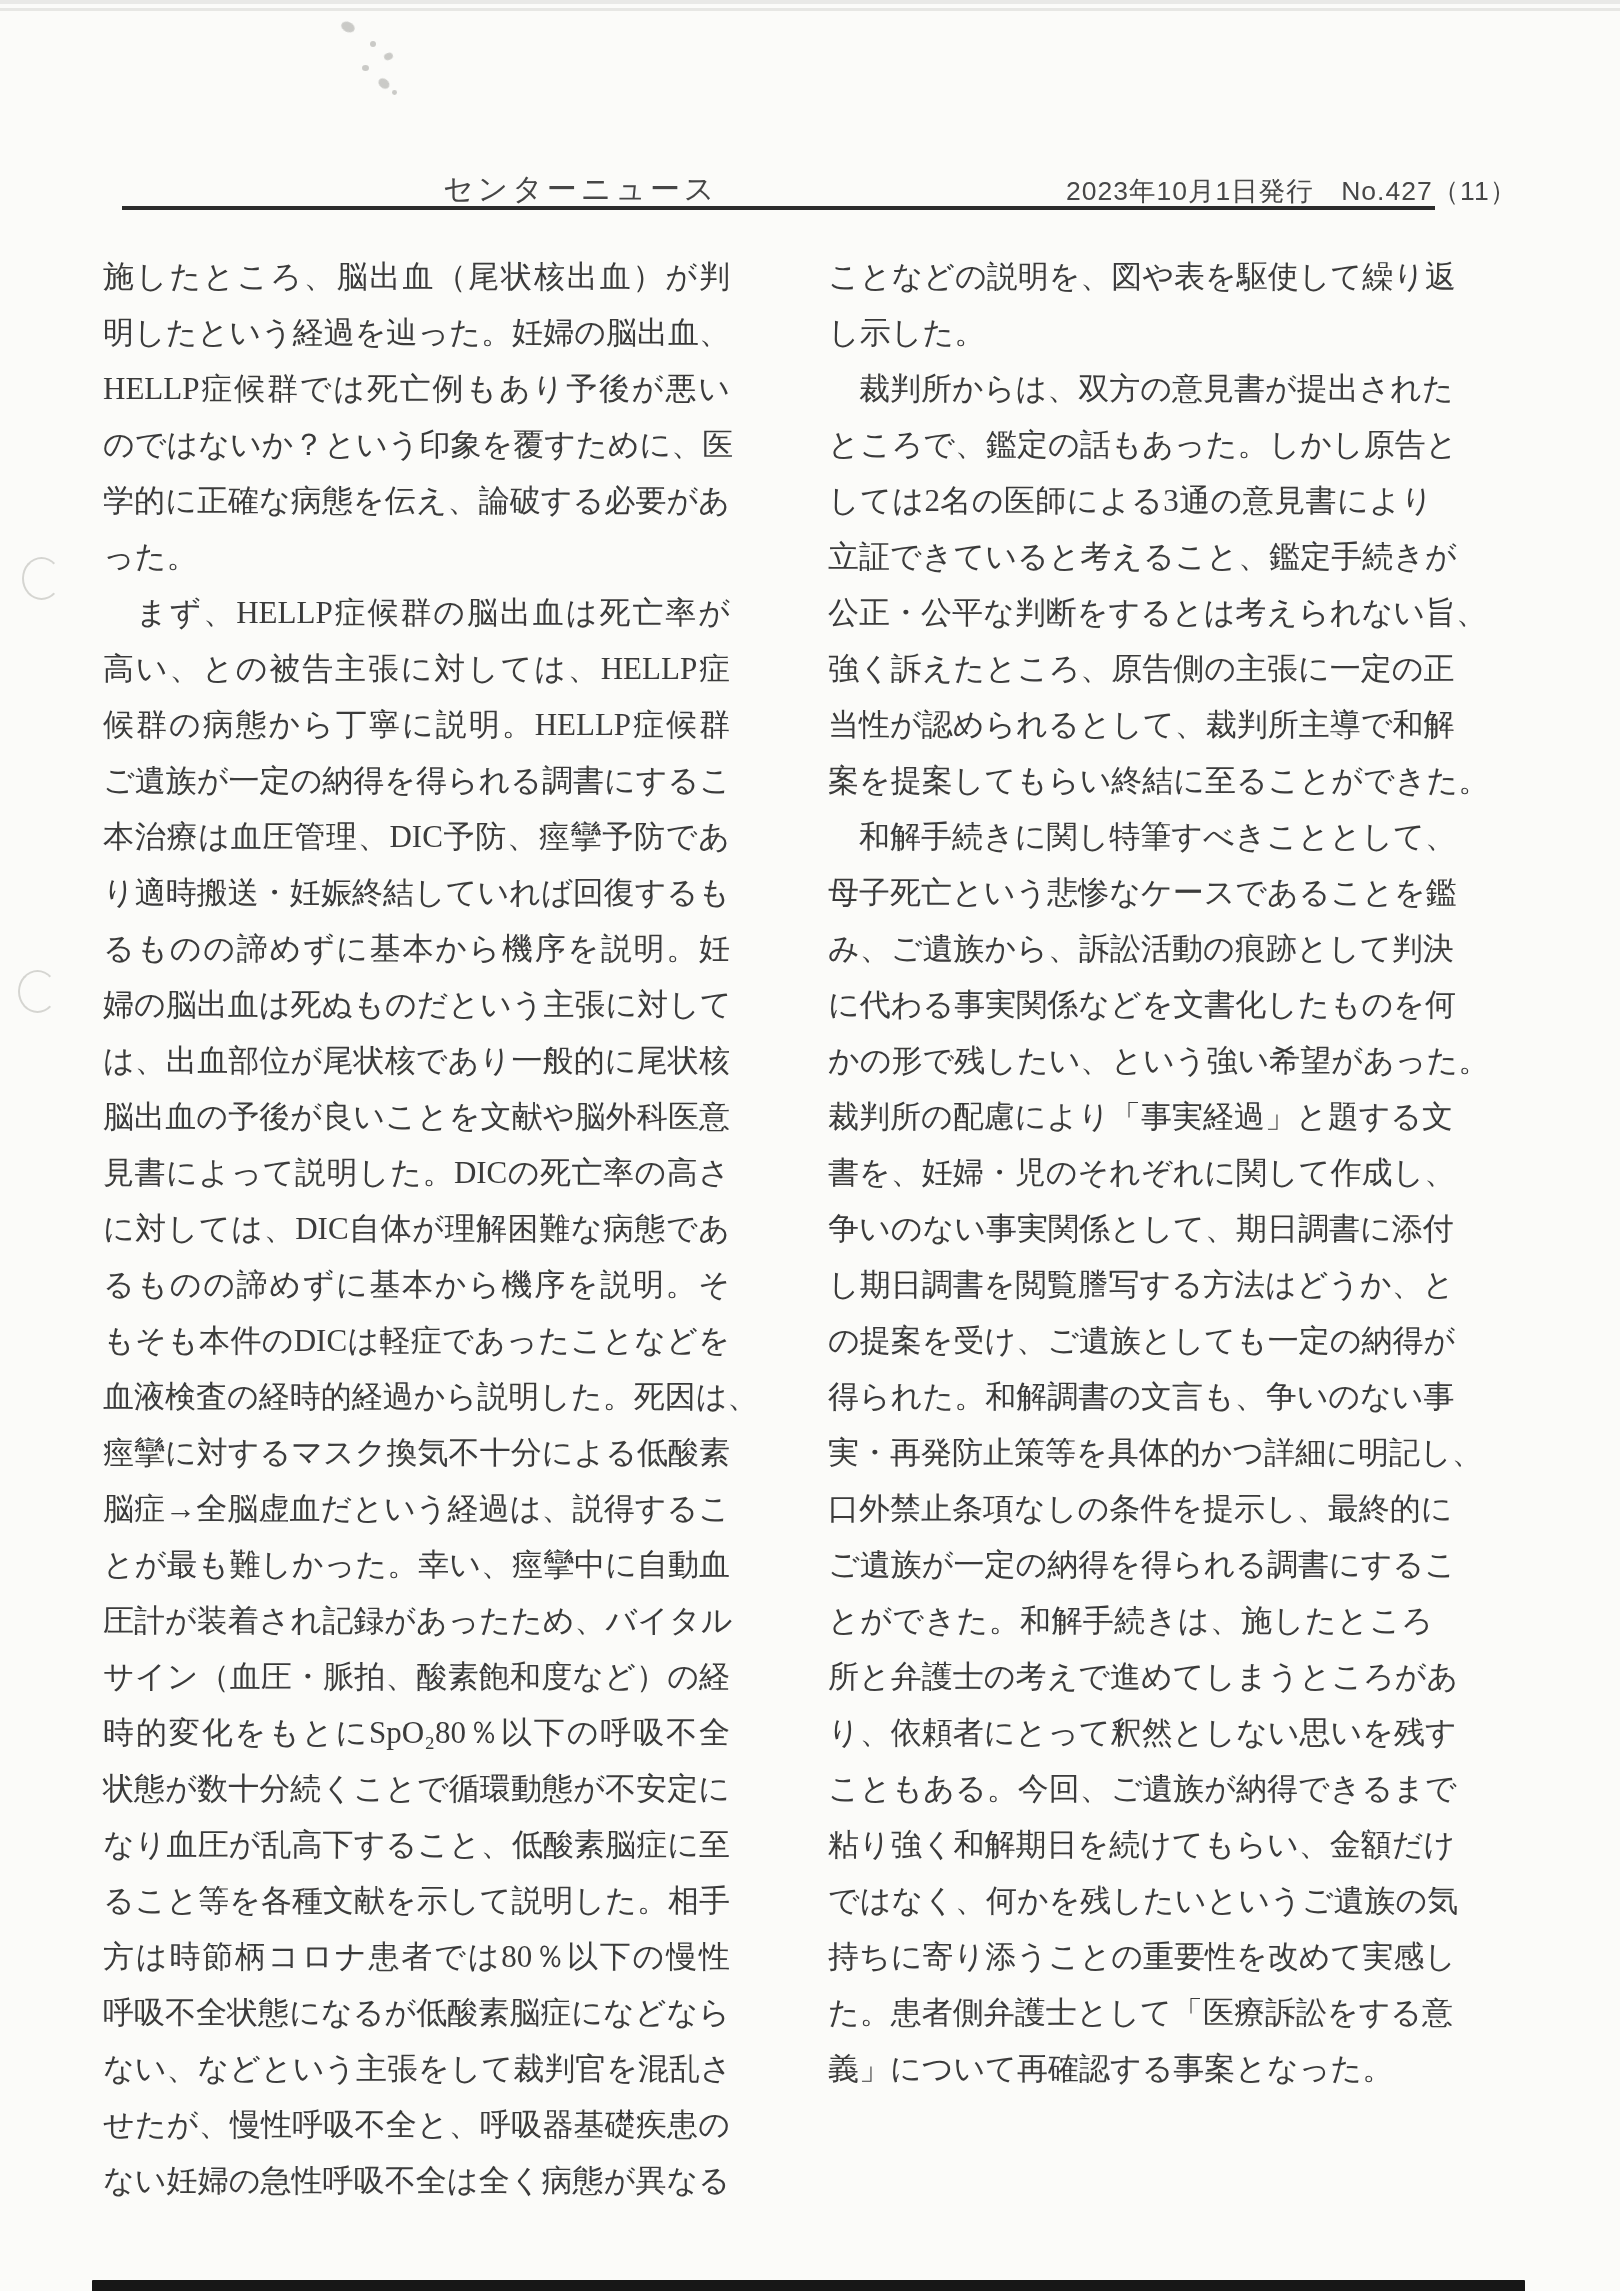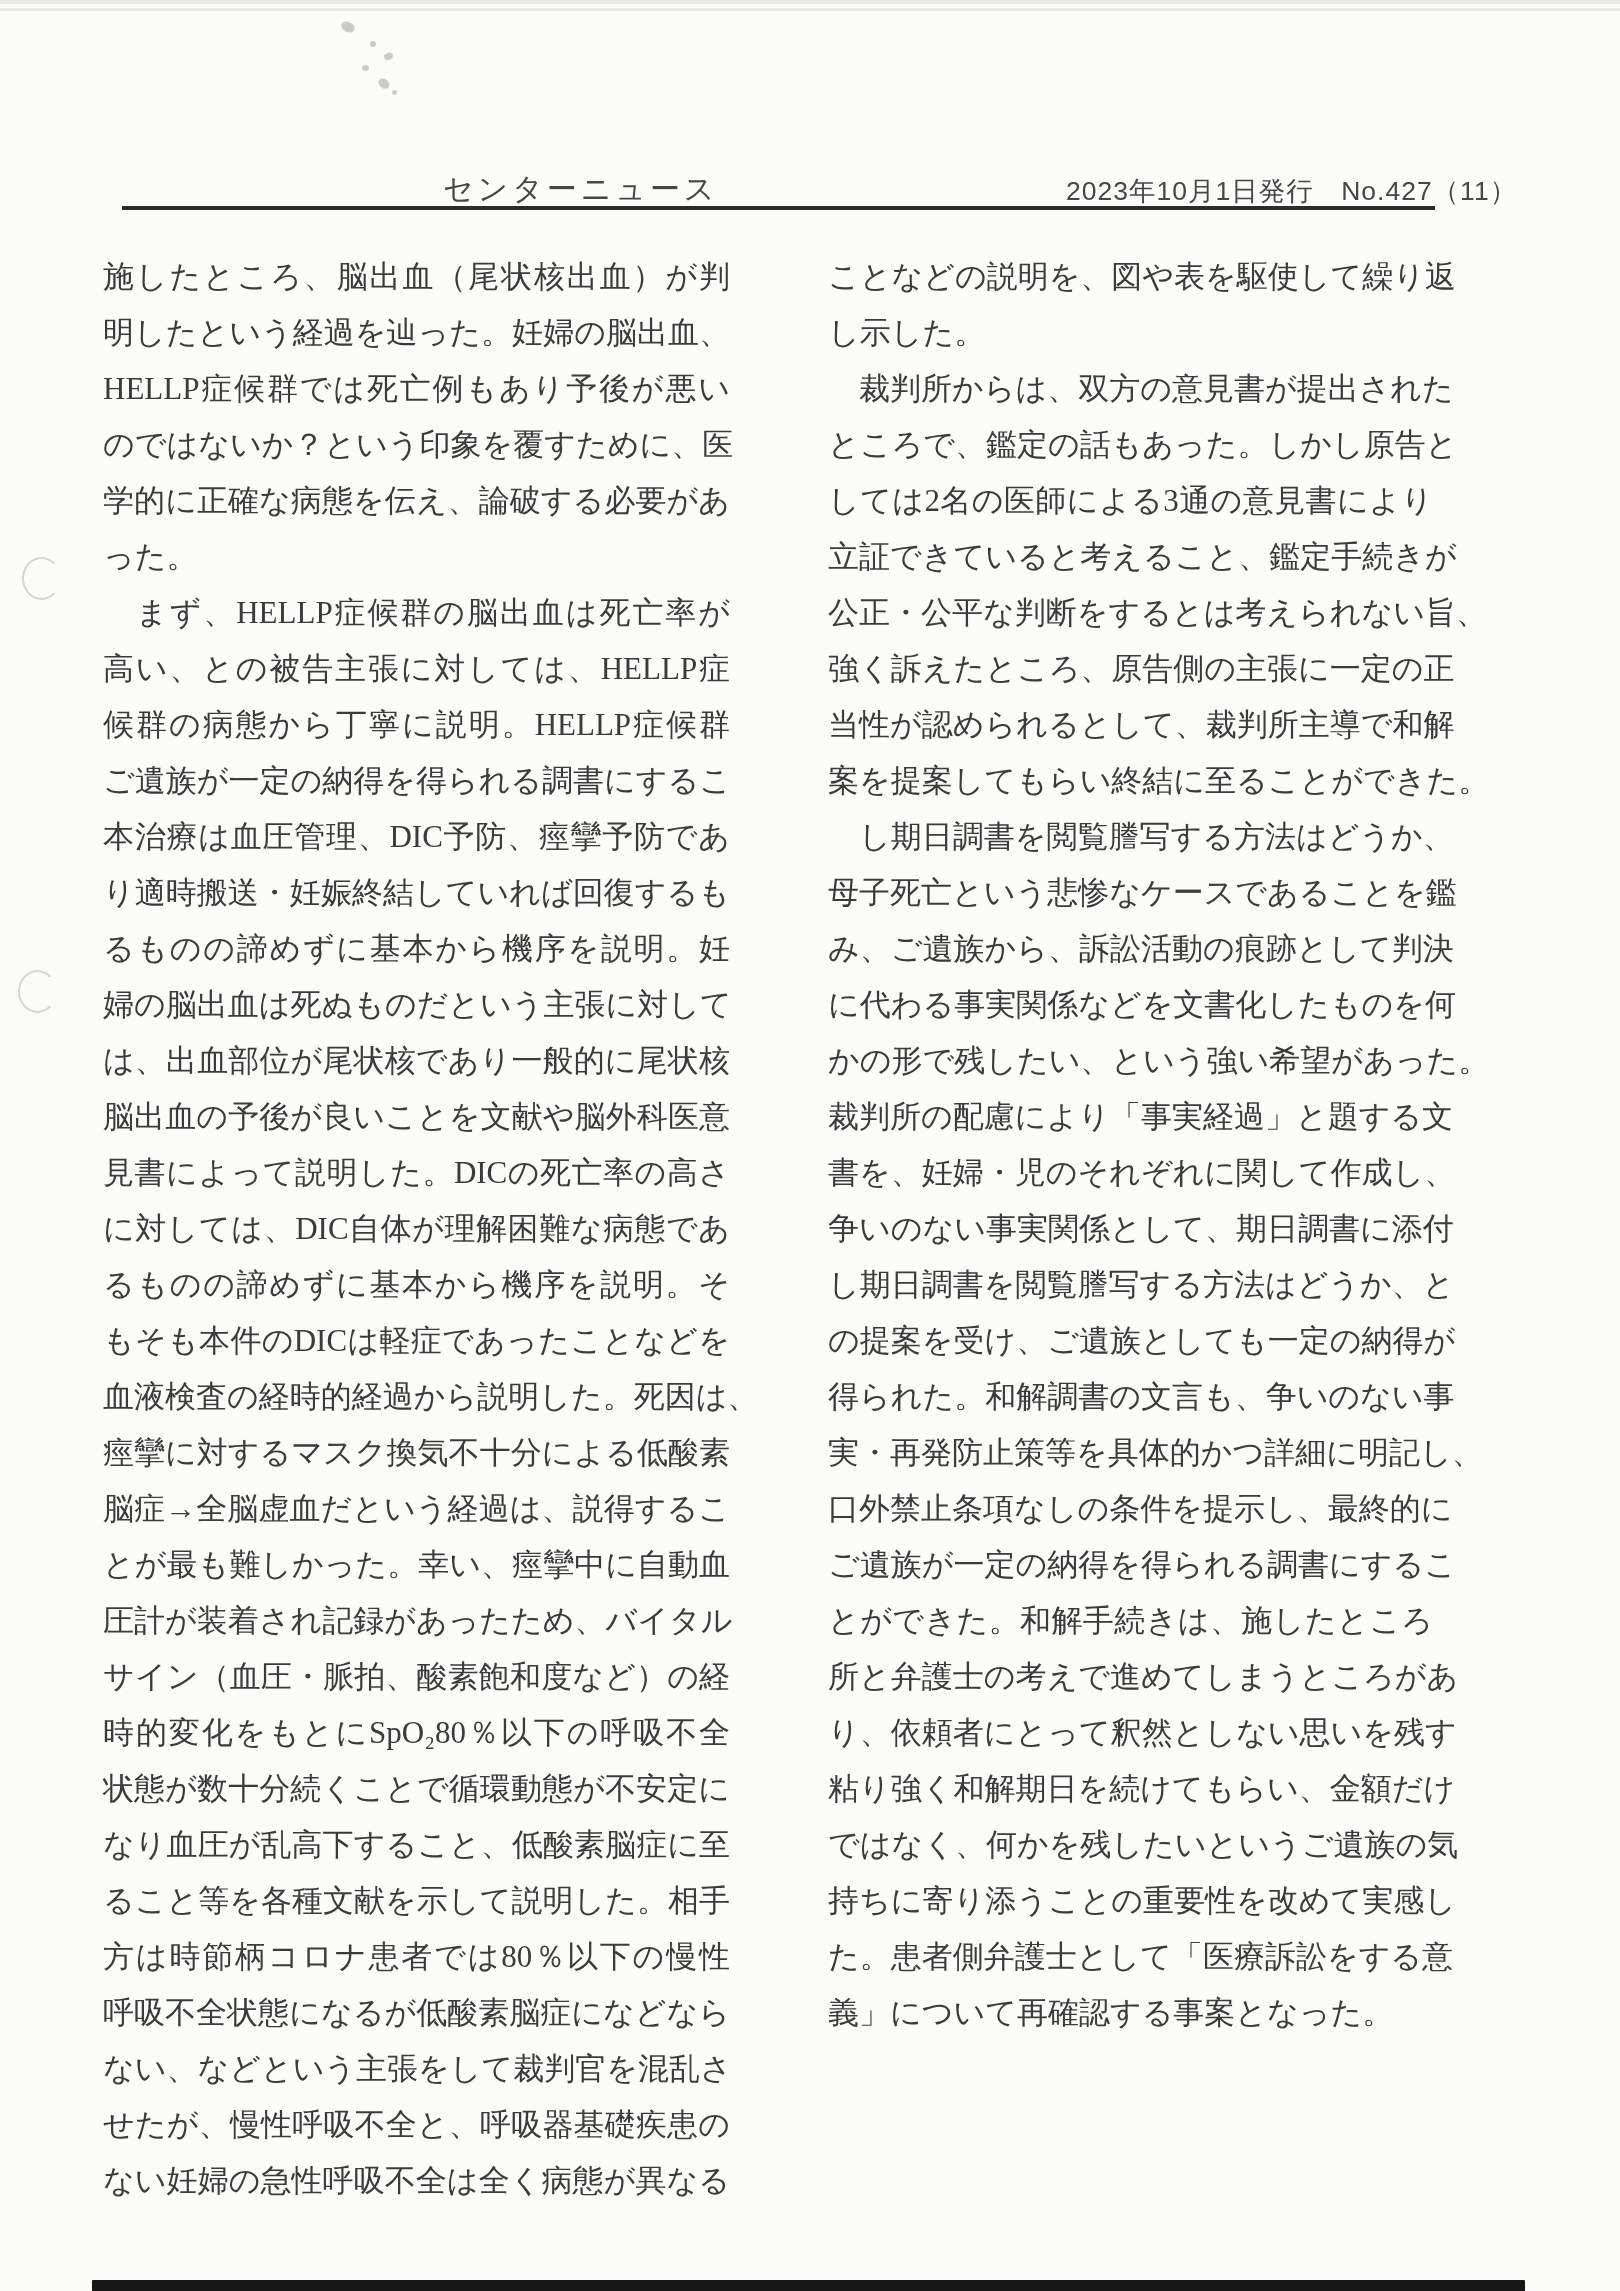--- a/index.html
+++ b/index.html
@@ -145,37 +145,38 @@
       <div class="tline">ことなどの説明を、図や表を駆使して繰り返</div>
       <div class="tline short">し示した。</div>
       <div class="tline">　裁判所からは、双方の意見書が提出された</div>
       <div class="tline">ところで、鑑定の話もあった。しかし原告と</div>
       <div class="tline">しては2名の医師による3通の意見書により</div>
       <div class="tline">立証できていると考えること、鑑定手続きが</div>
       <div class="tline">公正・公平な判断をするとは考えられない旨、</div>
       <div class="tline">強く訴えたところ、原告側の主張に一定の正</div>
       <div class="tline">当性が認められるとして、裁判所主導で和解</div>
       <div class="tline">案を提案してもらい終結に至ることができた。</div>
-      <div class="tline">　し期日調書を閲覧謄写する方法はどうか、</div>
+      <div class="tline">　和解手続きに関し特筆すべきこととして、</div>
       <div class="tline">母子死亡という悲惨なケースであることを鑑</div>
       <div class="tline">み、ご遺族から、訴訟活動の痕跡として判決</div>
       <div class="tline">に代わる事実関係などを文書化したものを何</div>
       <div class="tline">かの形で残したい、という強い希望があった。</div>
       <div class="tline">裁判所の配慮により「事実経過」と題する文</div>
       <div class="tline">書を、妊婦・児のそれぞれに関して作成し、</div>
       <div class="tline">争いのない事実関係として、期日調書に添付</div>
       <div class="tline">し期日調書を閲覧謄写する方法はどうか、と</div>
       <div class="tline">の提案を受け、ご遺族としても一定の納得が</div>
       <div class="tline">得られた。和解調書の文言も、争いのない事</div>
       <div class="tline">実・再発防止策等を具体的かつ詳細に明記し、</div>
       <div class="tline">口外禁止条項なしの条件を提示し、最終的に</div>
       <div class="tline">ご遺族が一定の納得を得られる調書にするこ</div>
       <div class="tline">とができた。和解手続きは、施したところ</div>
       <div class="tline">所と弁護士の考えで進めてしまうところがあ</div>
       <div class="tline">り、依頼者にとって釈然としない思いを残す</div>
+      <div class="tline">こともある。今回、ご遺族が納得できるまで</div>
       <div class="tline">粘り強く和解期日を続けてもらい、金額だけ</div>
       <div class="tline">ではなく、何かを残したいというご遺族の気</div>
       <div class="tline">持ちに寄り添うことの重要性を改めて実感し</div>
       <div class="tline">た。患者側弁護士として「医療訴訟をする意</div>
       <div class="tline short">義」について再確認する事案となった。</div>
     </div>
 
   <div class="bottom-bar"></div>
 
 </div>

